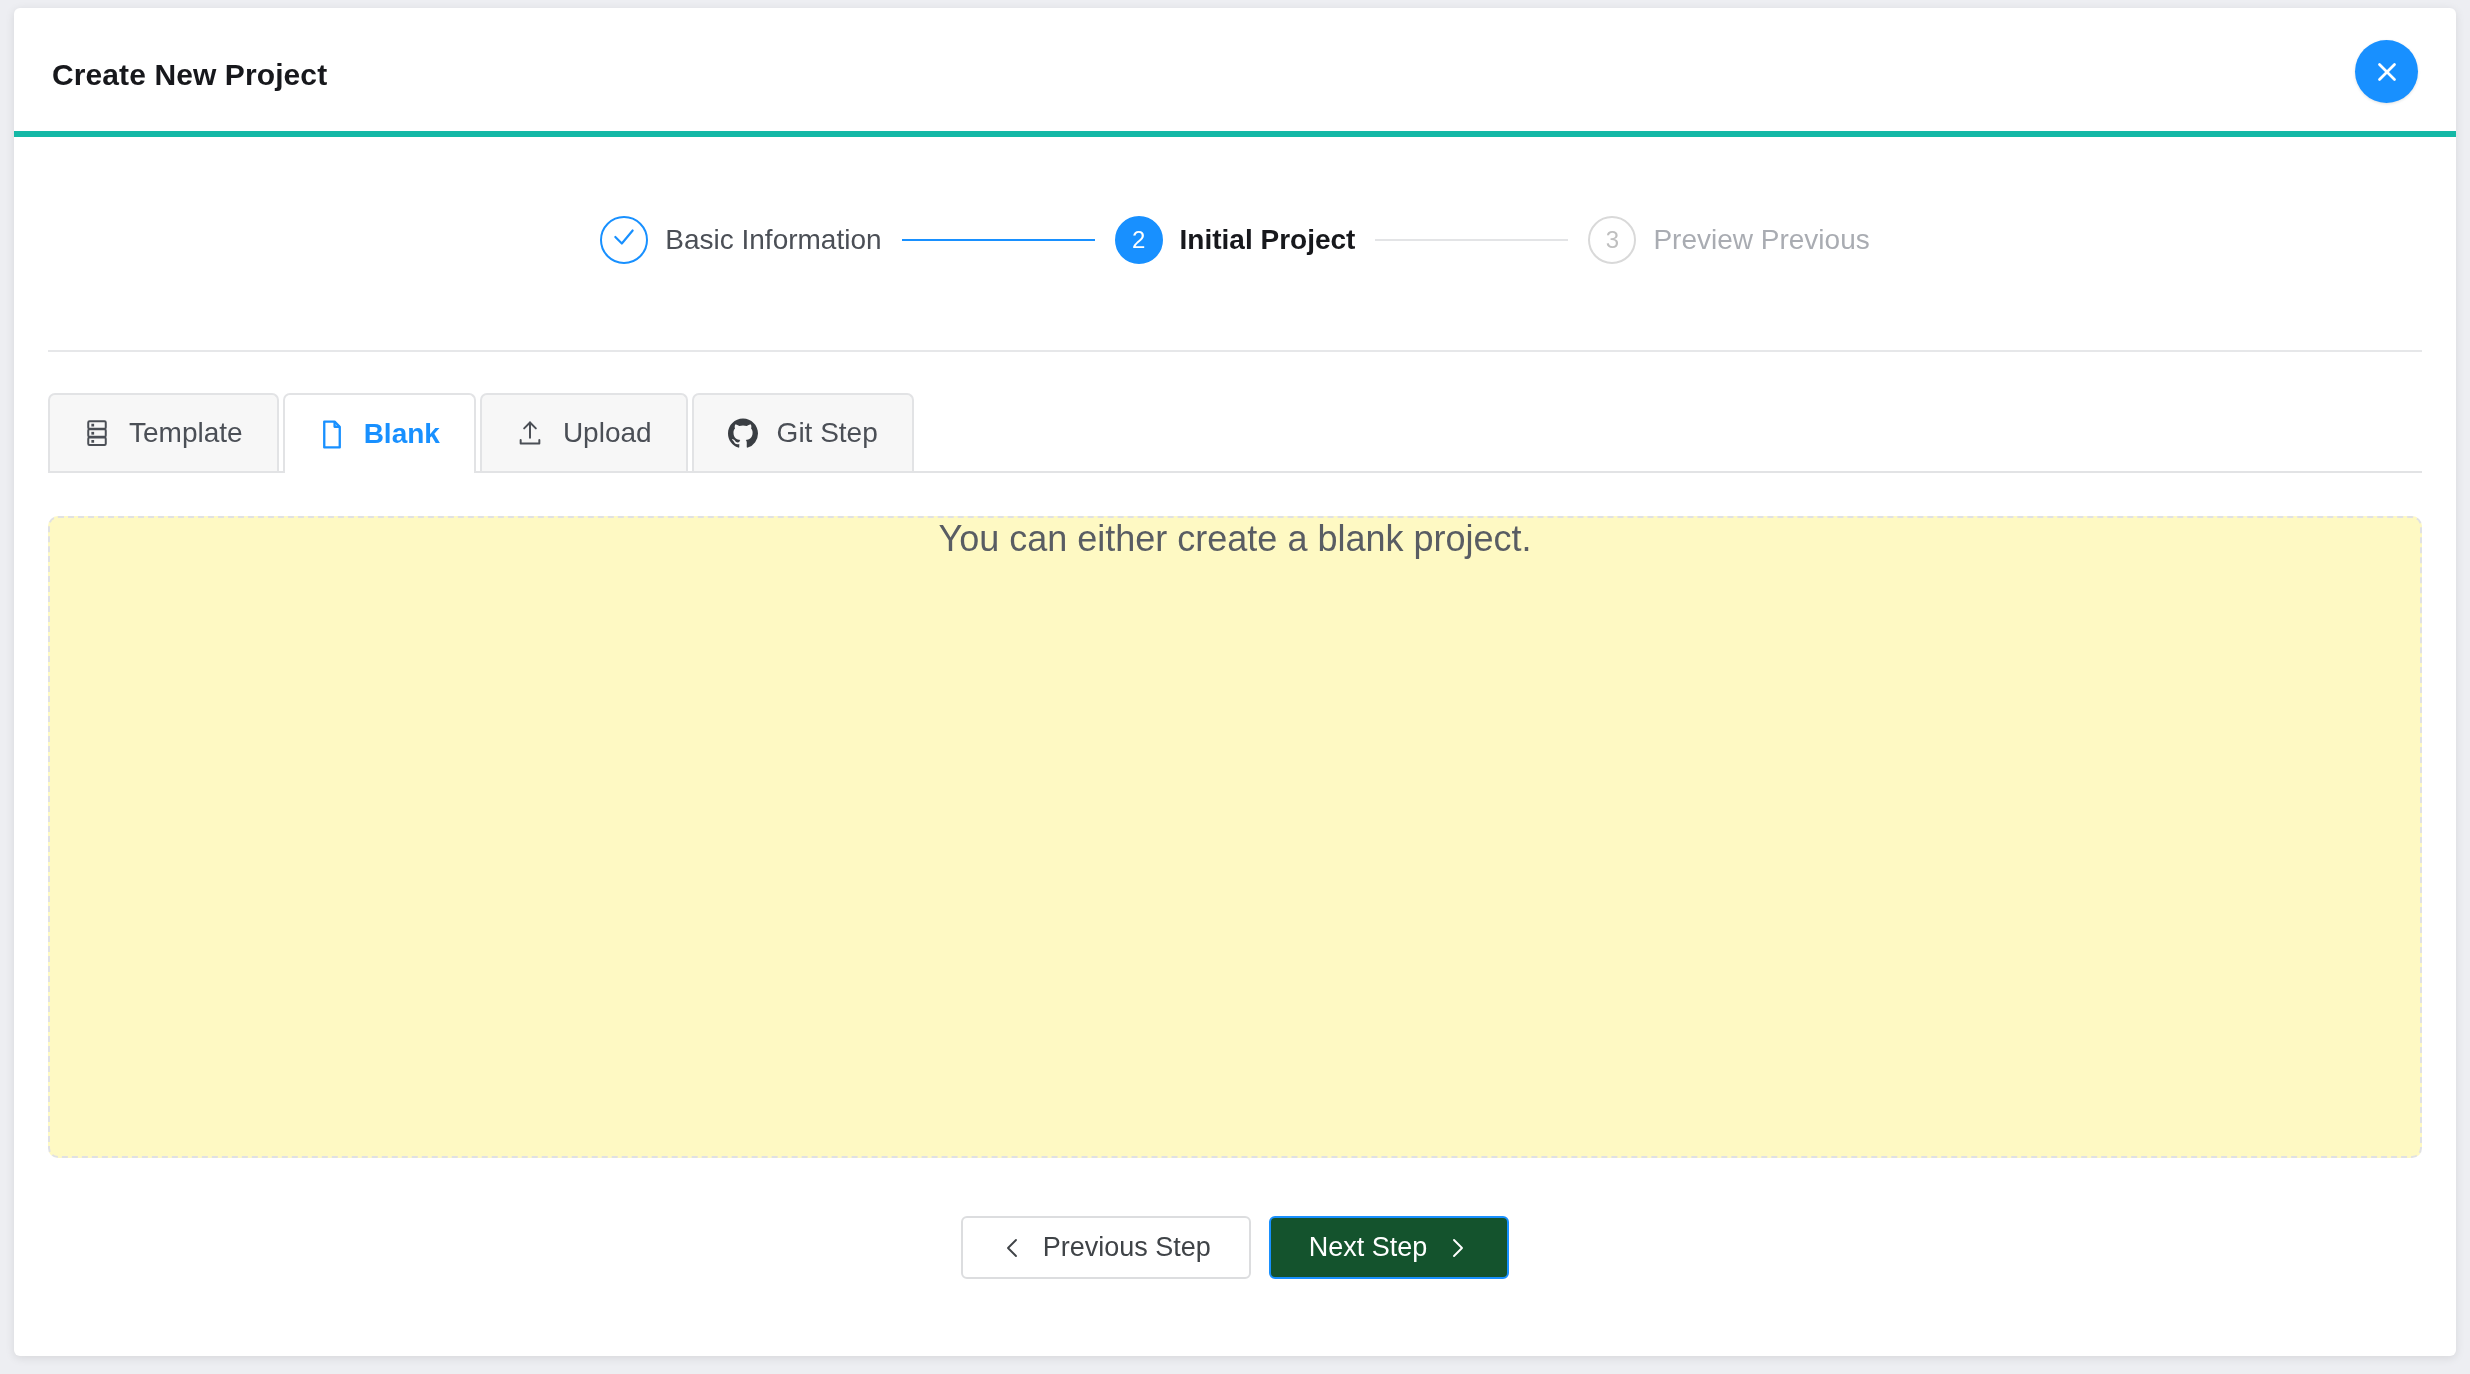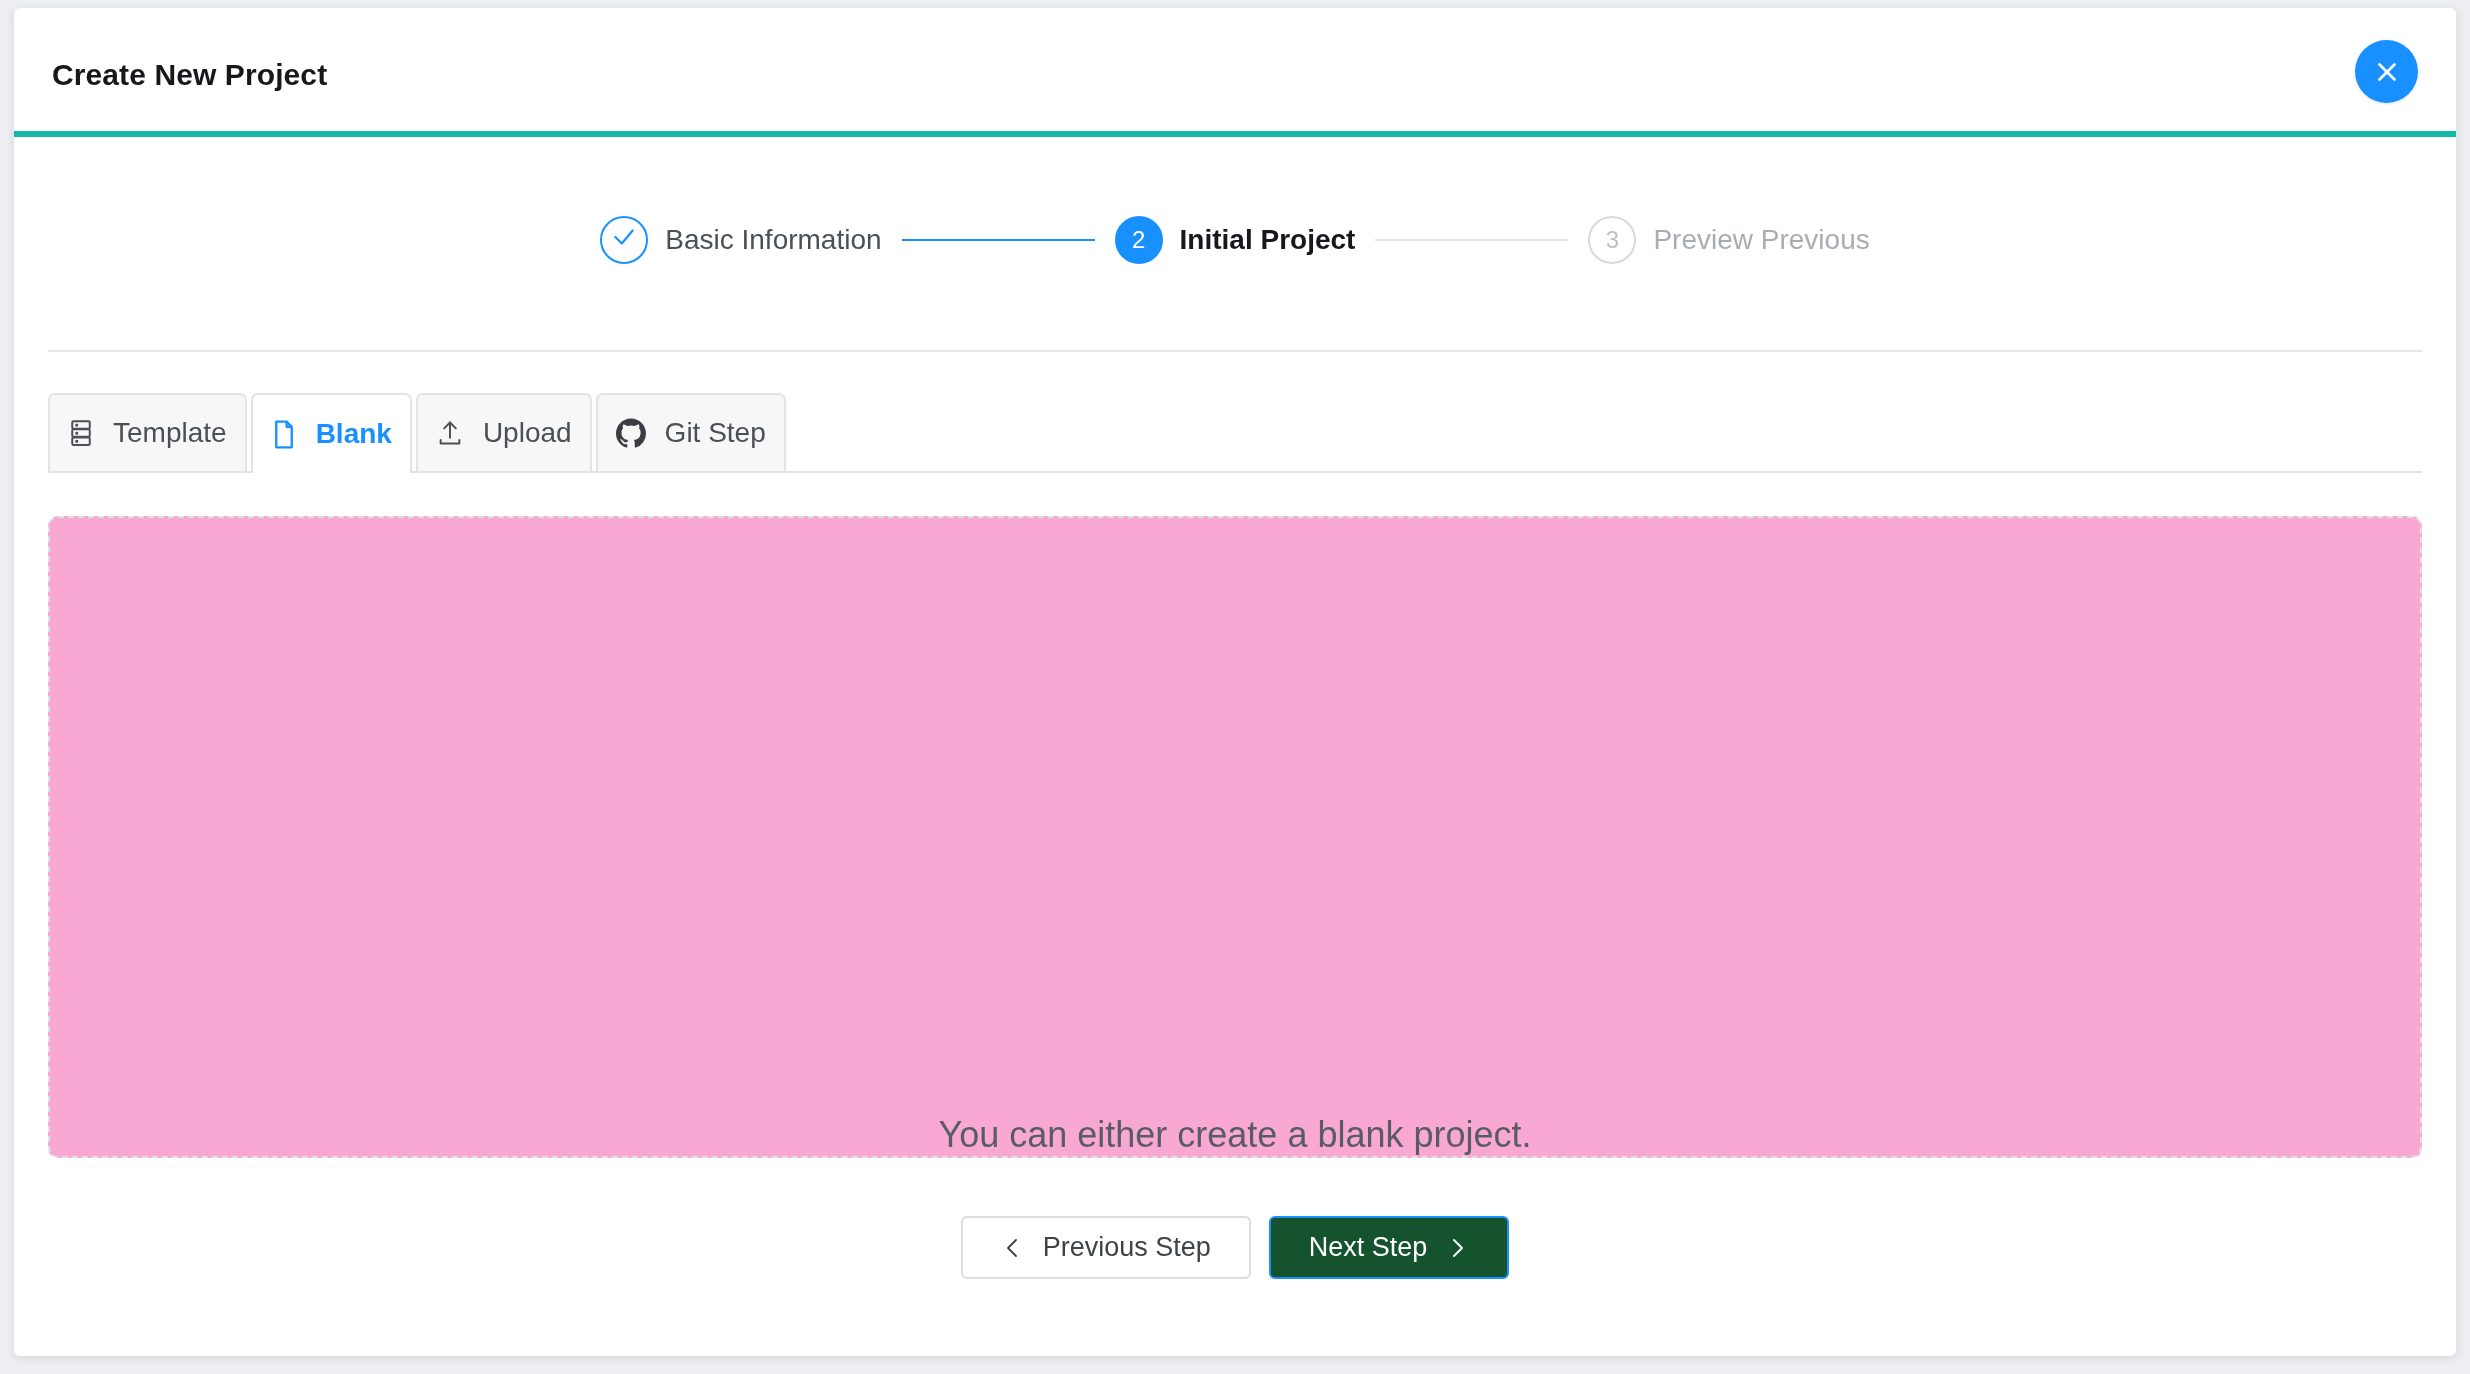--- a/index.html
+++ b/index.html
@@ -145,21 +145,21 @@
     align-items: flex-end;
     gap: 0px;
   }
   .tab {
     height: 78px;
     box-sizing: border-box;
     display: flex;
     align-items: center;
     justify-content: center;
     gap: 19px;
-    padding: 0 18px;
+    padding: 0 34px;
     background: #f7f7f7;
     border: 2px solid #e2e3e5;
     border-bottom: none;
     border-radius: 7px 7px 0 0;
     font-size: 28px;
     color: #4b4f56;
     cursor: pointer;
     position: relative;
     margin-right: 4px;
     white-space: nowrap;
@@ -175,26 +175,26 @@
   }
   .tab .tab-icon { display: flex; align-items: center; }
 
   
   .content-panel {
     position: absolute;
     left: 34px;
     top: 508px;
     width: 2374px;
     height: 642px;
-    background: #f9a8d4;
+    background: #fef9c3;
     border: 2px dashed #e0e1e3;
     border-radius: 10px;
     box-sizing: border-box;
     display: flex;
-    align-items: flex-end;
+    align-items: flex-start;
     justify-content: center;
   }
   .content-message {
     font-size: 36px;
     color: #595d63;
   }
 
   
   .modal-footer {
     position: absolute;

